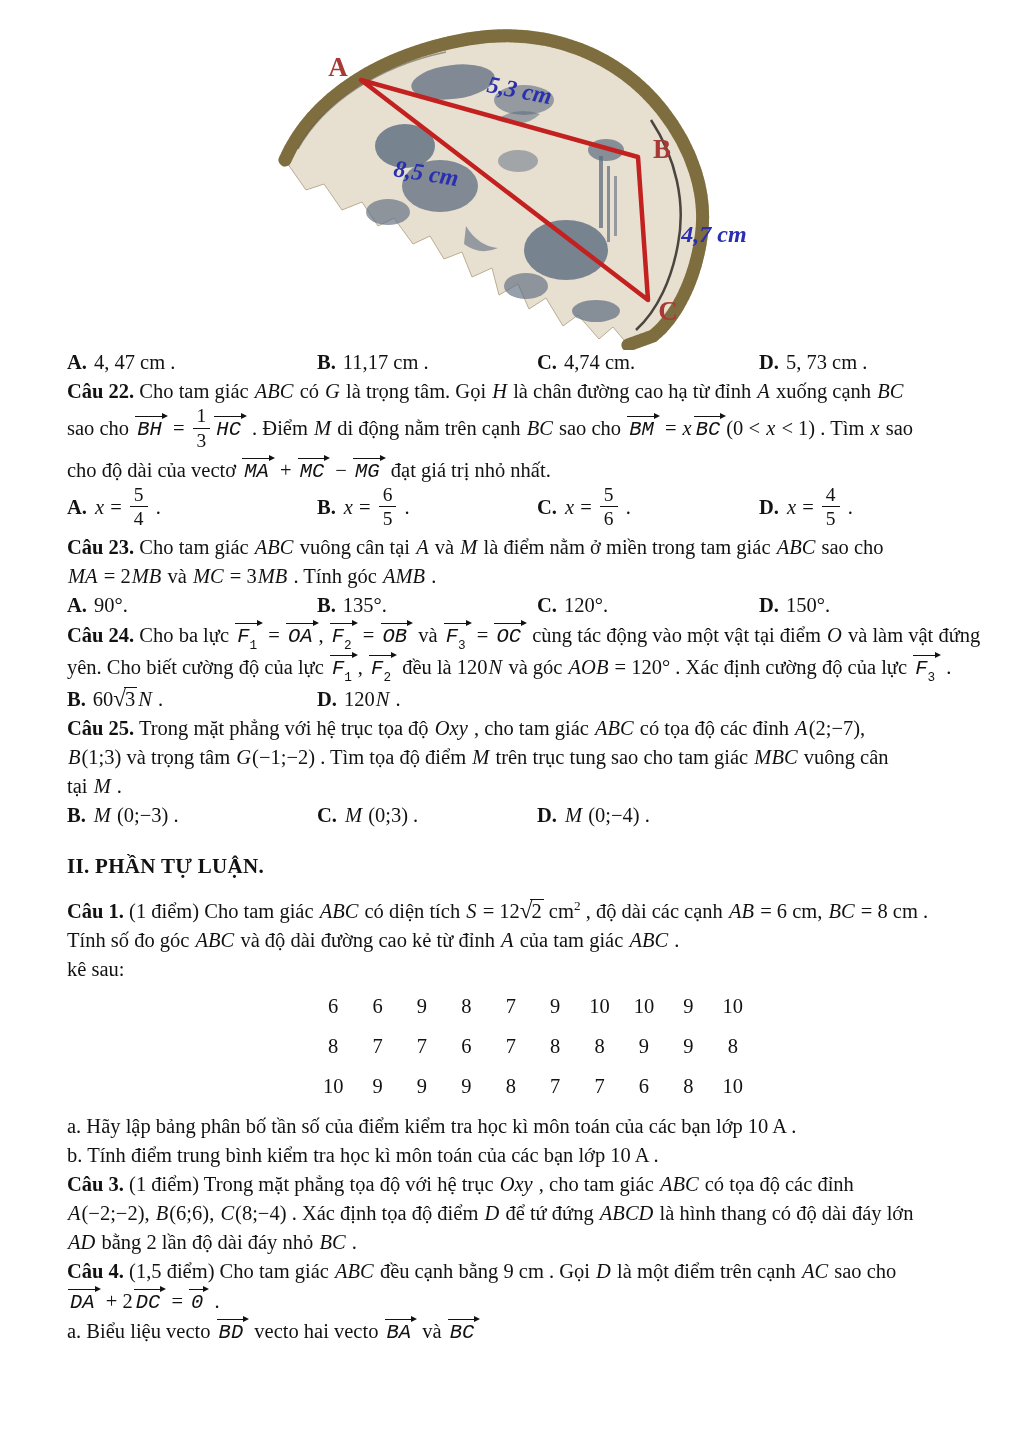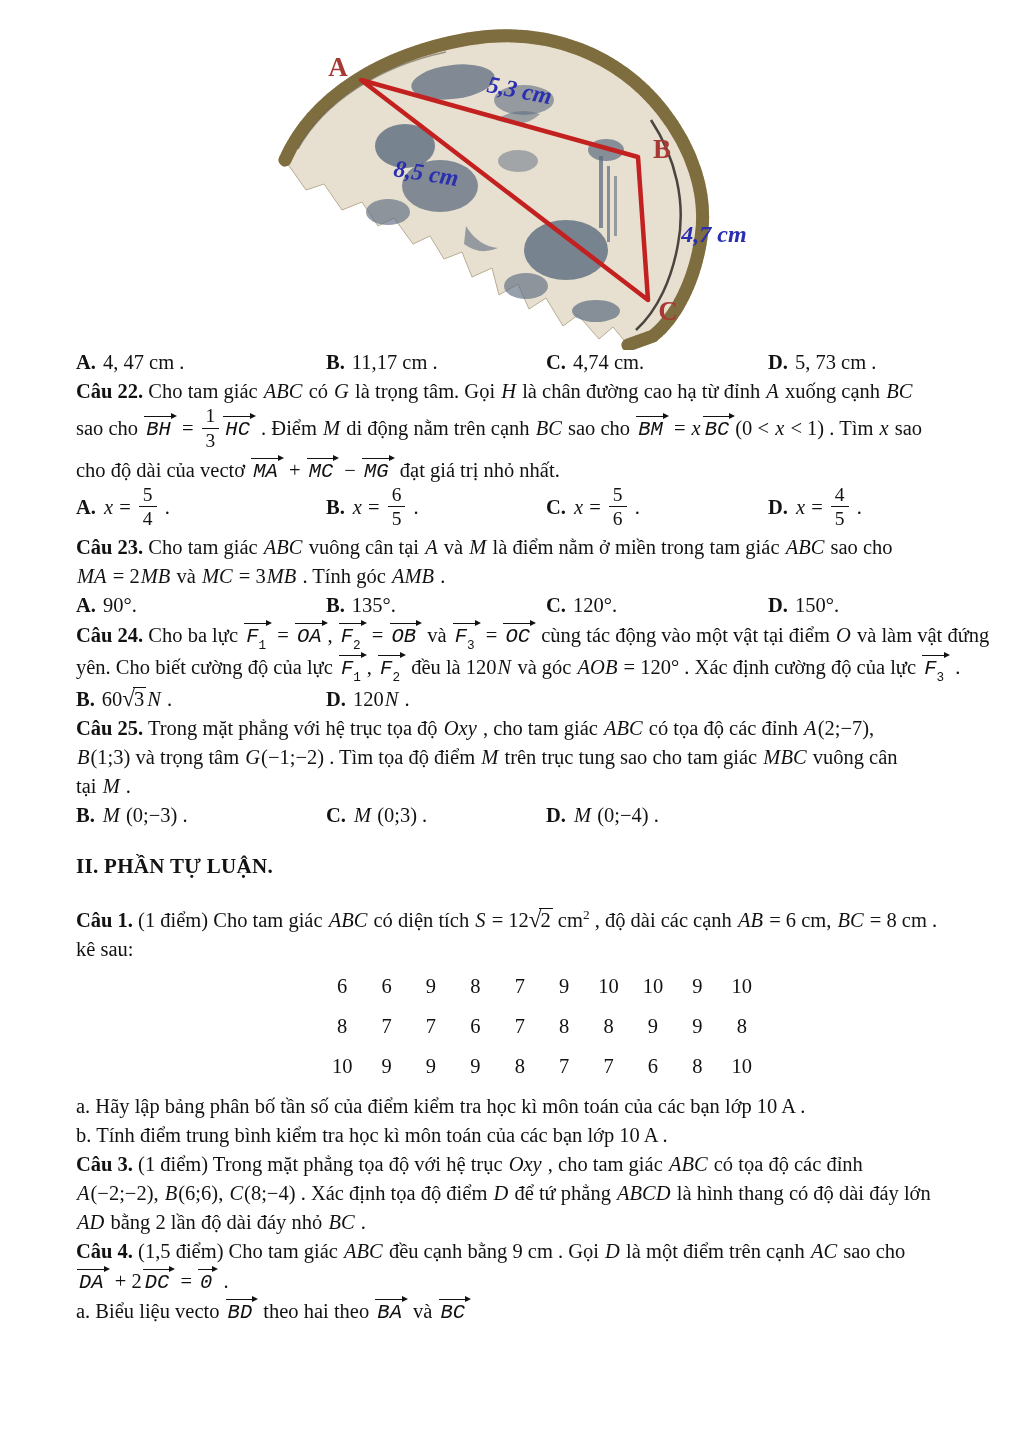--- a/index.html
+++ b/index.html
@@ -7,23 +7,23 @@
     width:1024px;height:1456px;position:relative;background:#ffffff;
     font-family:"Liberation Serif","DejaVu Serif",serif;color:#121212;
     overflow:hidden;
   }
   
   #figure{position:absolute;left:268px;top:28px;width:508px;height:322px;}
   #figure text{font-family:"Liberation Serif","DejaVu Serif",serif;}
   .vlabel{font-weight:bold;font-size:27px;}
   .mlabel{font-weight:bold;font-style:italic;font-size:24px;}
   
-  #doc{position:absolute;left:76px;top:349px;width:908px;font-size:20.5px;line-height:27px;}
+  #doc{position:absolute;left:67px;top:349px;width:908px;font-size:20.5px;line-height:27px;}
   .line{margin:0 0 2px 0;white-space:nowrap;}
-  .heading{font-weight:bold;margin:24px 0 21px 0;font-size:21px;letter-spacing:.3px;}
+  .heading{font-weight:bold;margin:24px 0 12px 0;font-size:21px;letter-spacing:.3px;}
   .opt-row{display:grid;grid-template-columns:250px 220px 222px auto;align-items:center;margin:0 0 2px 0;}
   .option{white-space:nowrap;}
   .opt-label{font-weight:bold;margin-right:7px;}
   .bold{font-weight:bold;text-align:center;}
   .it{font-style:italic;margin:0 1px;}
   sup{font-size:.65em;}
   
   .vec{position:relative;display:inline-block;font-style:italic;padding:3px 5px 0 2px;margin:2px 1px 0 1px;line-height:1.1;font-family:Liberation Mono, monospace;}
   .vec::before{content:"";position:absolute;left:0;right:5px;top:0;border-top:1.5px solid #121212;}
   .vec::after{content:"";position:absolute;right:-1px;top:-3px;width:0;height:0;
@@ -139,20 +139,21 @@
     <div class="line"><span class="seg bold">Câu 25.</span><span class="seg"> Trong mặt phẳng với hệ trục tọa độ </span><span class="seg it">Oxy</span><span class="seg"> , cho tam giác </span><span class="seg it">ABC</span><span class="seg"> có tọa độ các đỉnh </span><span class="seg it">A</span><span class="seg">(2;−7),</span></div>
     <div class="line"><span class="seg it">B</span><span class="seg">(1;3) và trọng tâm </span><span class="seg it">G</span><span class="seg">(−1;−2) . Tìm tọa độ điểm </span><span class="seg it">M</span><span class="seg"> trên trục tung sao cho tam giác </span><span class="seg it">MBC</span><span class="seg"> vuông cân</span></div>
     <div class="line"><span class="seg">tại </span><span class="seg it">M</span><span class="seg"> .</span></div>
     <div class="opt-row">
       <div class="option"><span class="opt-label">B.</span><span class="seg it">M</span><span class="seg"> (0;−3) .</span></div>
       <div class="option"><span class="opt-label">C.</span><span class="seg it">M</span><span class="seg"> (0;3) .</span></div>
       <div class="option"><span class="opt-label">D.</span><span class="seg it">M</span><span class="seg"> (0;−4) .</span></div>
     </div>
     <div class="heading line"><span class="seg bold">II. PHẦN TỰ LUẬN.</span></div>
     <div class="line"><span class="seg bold">Câu 1.</span><span class="seg"> (1 điểm) Cho tam giác </span><span class="seg it">ABC</span><span class="seg"> có diện tích </span><span class="seg it">S</span><span class="seg"> = 12</span><span class="sqrt"><span class="rsign">√</span><span class="rad">2</span></span><span class="seg"> cm</span><sup>2</sup><span class="seg"> , độ dài các cạnh </span><span class="seg it">AB</span><span class="seg"> = 6 cm, </span><span class="seg it">BC</span><span class="seg"> = 8 cm .</span></div>
+    <div class="line"><span class="seg">Tính số đo góc </span><span class="seg it">ABC</span><span class="seg"> và độ dài đường cao kẻ từ đỉnh </span><span class="seg it">A</span><span class="seg"> của tam giác </span><span class="seg it">ABC</span><span class="seg"> .</span></div>
     <div class="line"><span class="seg">kê sau:</span></div>
     <div class="score-table">
       <div class="score-row">
         <span class="score-cell">6</span>
         <span class="score-cell">6</span>
         <span class="score-cell">9</span>
         <span class="score-cell">8</span>
         <span class="score-cell">7</span>
         <span class="score-cell">9</span>
         <span class="score-cell">10</span>
@@ -181,18 +182,18 @@
         <span class="score-cell">7</span>
         <span class="score-cell">7</span>
         <span class="score-cell">6</span>
         <span class="score-cell">8</span>
         <span class="score-cell">10</span>
       </div>
     </div>
     <div class="line"><span class="seg">a. Hãy lập bảng phân bố tần số của điểm kiểm tra học kì môn toán của các bạn lớp 10 A .</span></div>
     <div class="line"><span class="seg">b. Tính điểm trung bình kiểm tra học kì môn toán của các bạn lớp 10 A .</span></div>
     <div class="line"><span class="seg bold">Câu 3.</span><span class="seg"> (1 điểm) Trong mặt phẳng tọa độ với hệ trục </span><span class="seg it">Oxy</span><span class="seg"> , cho tam giác </span><span class="seg it">ABC</span><span class="seg"> có tọa độ các đỉnh</span></div>
-    <div class="line"><span class="seg it">A</span><span class="seg">(−2;−2), </span><span class="seg it">B</span><span class="seg">(6;6), </span><span class="seg it">C</span><span class="seg">(8;−4) . Xác định tọa độ điểm </span><span class="seg it">D</span><span class="seg"> để tứ phẳng </span><span class="seg it">ABCD</span><span class="seg"> là hình thang có độ dài đáy lớn</span></div>
+    <div class="line"><span class="seg it">A</span><span class="seg">(−2;−2), </span><span class="seg it">B</span><span class="seg">(6;6), </span><span class="seg it">C</span><span class="seg">(8;−4) . Xác định tọa độ điểm </span><span class="seg it">D</span><span class="seg"> để tứ đứng </span><span class="seg it">ABCD</span><span class="seg"> là hình thang có độ dài đáy lớn</span></div>
     <div class="line"><span class="seg it">AD</span><span class="seg"> bằng 2 lần độ dài đáy nhỏ </span><span class="seg it">BC</span><span class="seg"> .</span></div>
     <div class="line"><span class="seg bold">Câu 4.</span><span class="seg"> (1,5 điểm) Cho tam giác </span><span class="seg it">ABC</span><span class="seg"> đều cạnh bằng 9 cm . Gọi </span><span class="seg it">D</span><span class="seg"> là một điểm trên cạnh </span><span class="seg it">AC</span><span class="seg"> sao cho</span></div>
     <div class="line"><span class="vec"><span class="vbody">DA</span></span><span class="seg"> + 2</span><span class="vec"><span class="vbody">DC</span></span><span class="seg"> = </span><span class="vec"><span class="vbody">0</span></span><span class="seg"> .</span></div>
-    <div class="line"><span class="seg">a. Biểu liệu vecto </span><span class="vec"><span class="vbody">BD</span></span><span class="seg"> theo hai theo </span><span class="vec"><span class="vbody">BA</span></span><span class="seg"> và </span><span class="vec"><span class="vbody">BC</span></span></div>
+    <div class="line"><span class="seg">a. Biểu liệu vecto </span><span class="vec"><span class="vbody">BD</span></span><span class="seg"> vecto hai vecto </span><span class="vec"><span class="vbody">BA</span></span><span class="seg"> và </span><span class="vec"><span class="vbody">BC</span></span></div>
   </div>
 
 </body></html>

